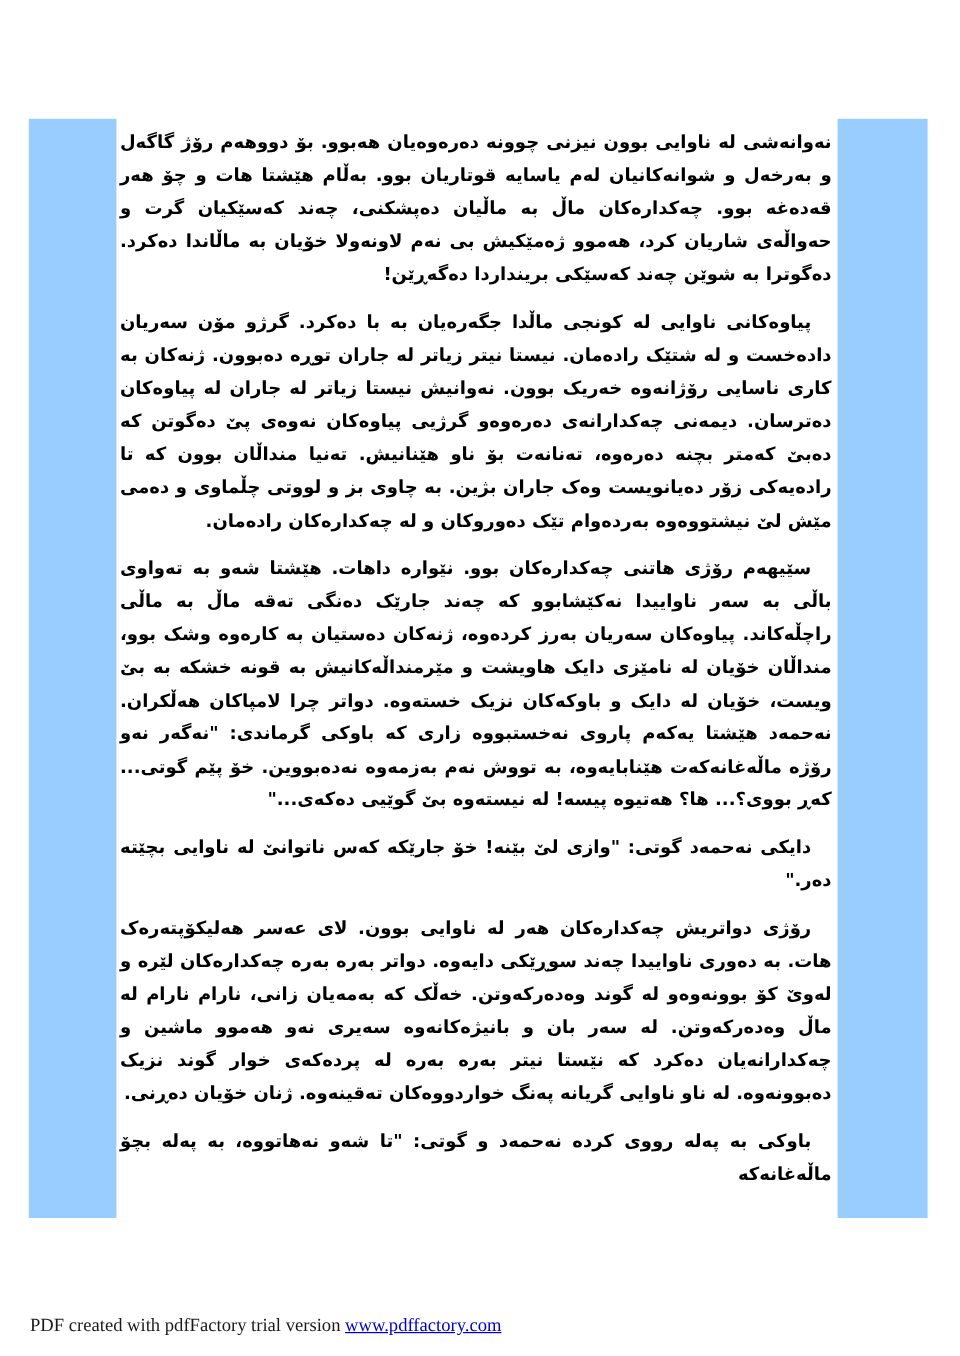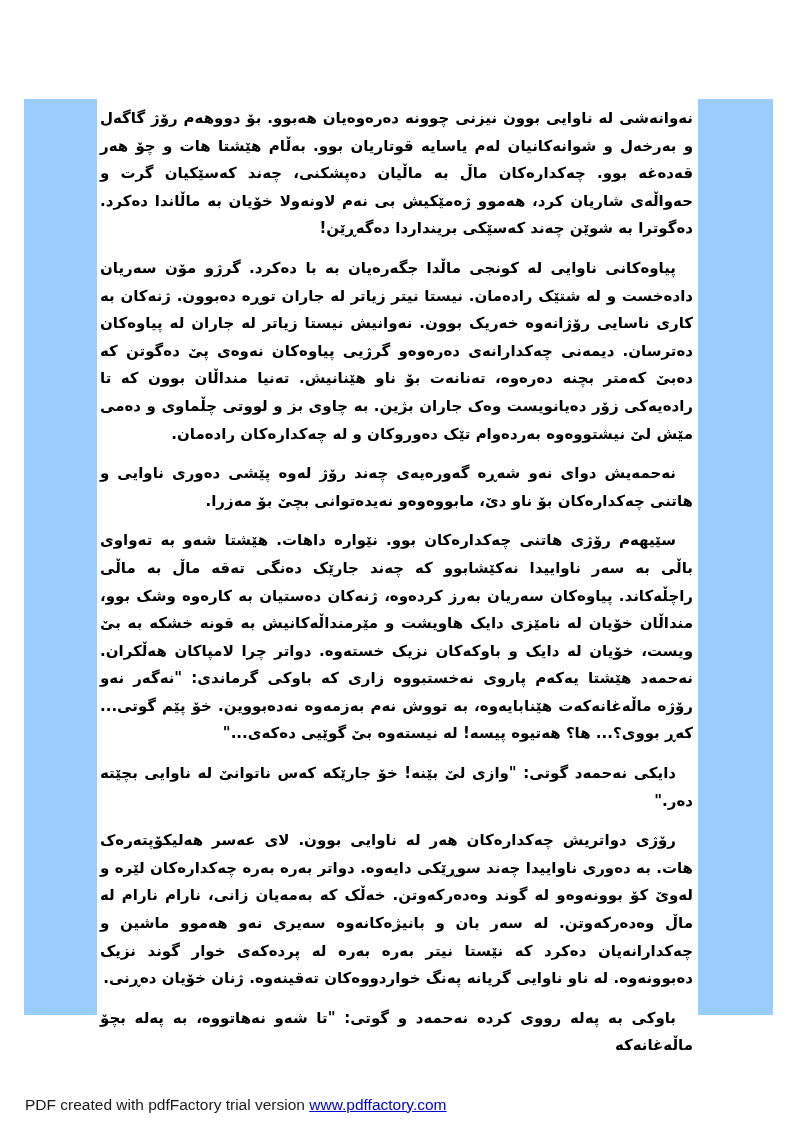--- a/index.html
+++ b/index.html
@@ -35,41 +35,40 @@
     margin: 12px;
     padding: 0;
     text-indent: 17px;
   }
   .text-block p.no-indent { text-indent: 0; }
 
   .footer {
     position: absolute;
     left: 25px;
     top: 1096px;
-    font-family: Liberation Sans, sans-serif;
+    font-family: Liberation Serif, serif;
     font-size: 15.5px;
     color: #1a1a1a;
     white-space: nowrap;
   }
   .footer a {
     color: #0000cc;
     text-decoration: underline;
     cursor: pointer;
   }
 </style>
 </head>
 <body>
 
 <div class="side-bar left"></div>
 <div class="side-bar right"></div>
 
 <div class="text-block">
   <p class="no-indent">نەوانەشی لە ناوایی بوون نیزنی چوونە دەرەوەیان هەبوو. بۆ دووهەم رۆژ گاگەل و بەرخەل و شوانەکانیان لەم یاسایە قوتاریان بوو. بەڵام هێشتا هات و چۆ هەر قەدەغە بوو. چەکدارەکان ماڵ بە ماڵیان دەپشکنی، چەند کەسێکیان گرت و حەواڵەی شاریان کرد، هەموو ژەمێکیش بی نەم لاونەولا خۆیان بە ماڵاندا دەکرد. دەگوترا بە شوێن چەند کەسێکی برینداردا دەگەڕێن!</p>
   <p>پیاوەکانی ناوایی لە کونجی ماڵدا جگەرەیان بە با دەکرد. گرژو مۆن سەریان دادەخست و لە شتێک رادەمان. نیستا نیتر زیاتر لە جاران توڕە دەبوون. ژنەکان بە کاری ناسایی رۆژانەوە خەریک بوون. نەوانیش نیستا زیاتر لە جاران لە پیاوەکان دەترسان. دیمەنی چەکدارانەی دەرەوەو گرژیی پیاوەکان نەوەی پێ دەگوتن کە دەبێ کەمتر بچنە دەرەوە، تەنانەت بۆ ناو هێنانیش. تەنیا منداڵان بوون کە تا رادەیەکی زۆر دەیانویست وەک جاران بژین. بە چاوی بز و لووتی چڵماوی و دەمی مێش لێ نیشتووەوە بەردەوام تێک دەوروکان و لە چەکدارەکان رادەمان.</p>
-  <p>نەحمەیش دوای نەو شەڕە گەورەیەی چەند رۆژ لەوە پێشی دەوری ناوایی و هاتنی چەکدارەکان بۆ ناو دێ، مابووەوەو نەیدەتوانی بچێ بۆ مەزرا.</p>
   <p>سێیهەم رۆژی هاتنی چەکدارەکان بوو. نێوارە داهات. هێشتا شەو بە تەواوی باڵی بە سەر ناواییدا نەکێشابوو کە چەند جارێک دەنگی تەقە ماڵ بە ماڵی راچڵەکاند. پیاوەکان سەریان بەرز کردەوە، ژنەکان دەستیان بە کارەوە وشک بوو، منداڵان خۆیان لە نامێزی دایک هاویشت و مێرمنداڵەکانیش بە قونە خشکە بە بێ ویست، خۆیان لە دایک و باوکەکان نزیک خستەوە. دواتر چرا لامپاکان هەڵکران. نەحمەد هێشتا یەکەم پاروی نەخستبووە زاری کە باوکی گرماندی: "نەگەر نەو رۆژە ماڵەغانەکەت هێنابایەوە، بە تووش نەم بەزمەوە نەدەبووین. خۆ پێم گوتی... کەڕ بووی؟... ها؟ هەتیوە پیسە! لە نیستەوە بێ گوێیی دەکەی..."</p>
   <p>دایکی نەحمەد گوتی: "وازی لێ بێنە! خۆ جارێکە کەس ناتوانێ لە ناوایی بچێتە دەر."</p>
   <p>رۆژی دواتریش چەکدارەکان هەر لە ناوایی بوون. لای عەسر هەلیکۆپتەرەک هات. بە دەوری ناواییدا چەند سوڕێکی دایەوە. دواتر بەرە بەرە چەکدارەکان لێرە و لەوێ کۆ بوونەوەو لە گوند وەدەرکەوتن. خەڵک کە بەمەیان زانی، نارام نارام لە ماڵ وەدەرکەوتن. لە سەر بان و بانیژەکانەوە سەیری نەو هەموو ماشین و چەکدارانەیان دەکرد کە نێستا نیتر بەرە بەرە لە پردەکەی خوار گوند نزیک دەبوونەوە. لە ناو ناوایی گریانە پەنگ خواردووەکان تەقینەوە. ژنان خۆیان دەڕنی.</p>
   <p>باوکی بە پەلە رووی کردە نەحمەد و گوتی: "تا شەو نەهاتووە، بە پەلە بچۆ ماڵەغانەکە</p>
 </div>
 
 <div class="footer">
   <span>PDF created with pdfFactory trial version </span><a href="#">www.pdffactory.com</a>
 </div>
 

